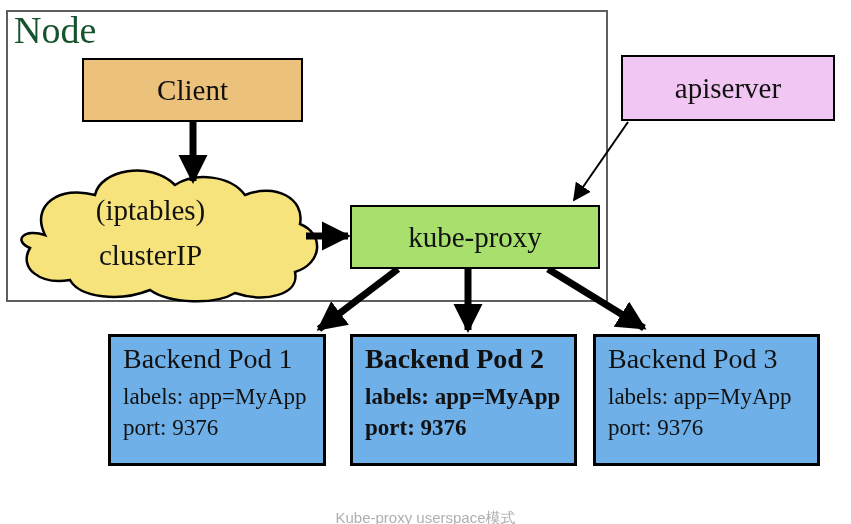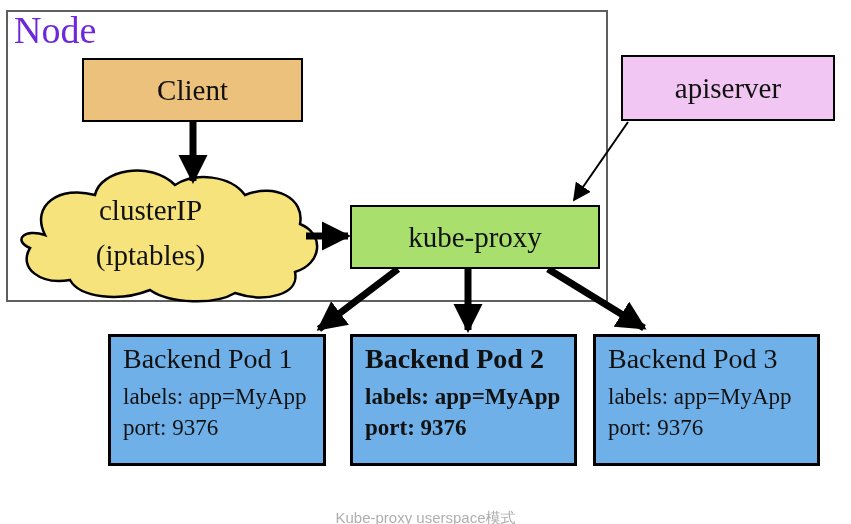--- a/index.html
+++ b/index.html
@@ -13,21 +13,21 @@
     --caption-color:#b0aeae;
     --text:#111111;
   }
   *{box-sizing:border-box;margin:0;padding:0;}
   html,body{background:#ffffff;}
   body{font-family:"Liberation Serif","DejaVu Serif",serif;color:var(--text);}
   .canvas{position:relative;width:851px;height:524px;background:#ffffff;overflow:hidden;}
 
   .node-box{position:absolute;left:6px;top:10px;width:602px;height:292px;
     border:2px solid var(--node-border);background:transparent;z-index:0;}
-  .node-title{position:absolute;left:14px;top:8px;font-size:38px;color:#6d28d9;z-index:1;}
+  .node-title{position:absolute;left:14px;top:8px;font-size:38px;color:#14532d;z-index:1;}
 
   svg.layer{position:absolute;left:0;top:0;z-index:2;}
 
   .box{position:absolute;border:2px solid #000;display:flex;align-items:center;
     justify-content:center;font-size:29px;z-index:3;}
   .client-box{left:82px;top:58px;width:221px;height:64px;background:var(--client-fill);}
   .kube-proxy-box{left:350px;top:205px;width:250px;height:64px;background:var(--kube-proxy-fill);}
   .apiserver-box{left:621px;top:55px;width:214px;height:66px;background:var(--apiserver-fill);}
 
   .cloud-label{position:absolute;left:38px;top:188px;width:225px;text-align:center;
@@ -82,22 +82,22 @@
     <line x1="398" y1="269" x2="319" y2="329" stroke="var(--arrow)" stroke-width="7" marker-end="url(#head-big)"></line>
     <line x1="468" y1="269" x2="468" y2="330" stroke="var(--arrow)" stroke-width="7" marker-end="url(#head-big)"></line>
     <line x1="548" y1="269" x2="644" y2="328" stroke="var(--arrow)" stroke-width="7" marker-end="url(#head-big)"></line>
   </svg>
 
   <div class="box client-box">
     <span>Client</span>
   </div>
 
   <div class="cloud-label">
+    <div>(iptables)</div>
     <div>clusterIP</div>
-    <div>(iptables)</div>
   </div>
 
   <div class="box apiserver-box">
     <span>apiserver</span>
   </div>
 
   <div class="box kube-proxy-box">
     <span>kube-proxy</span>
   </div>
 

